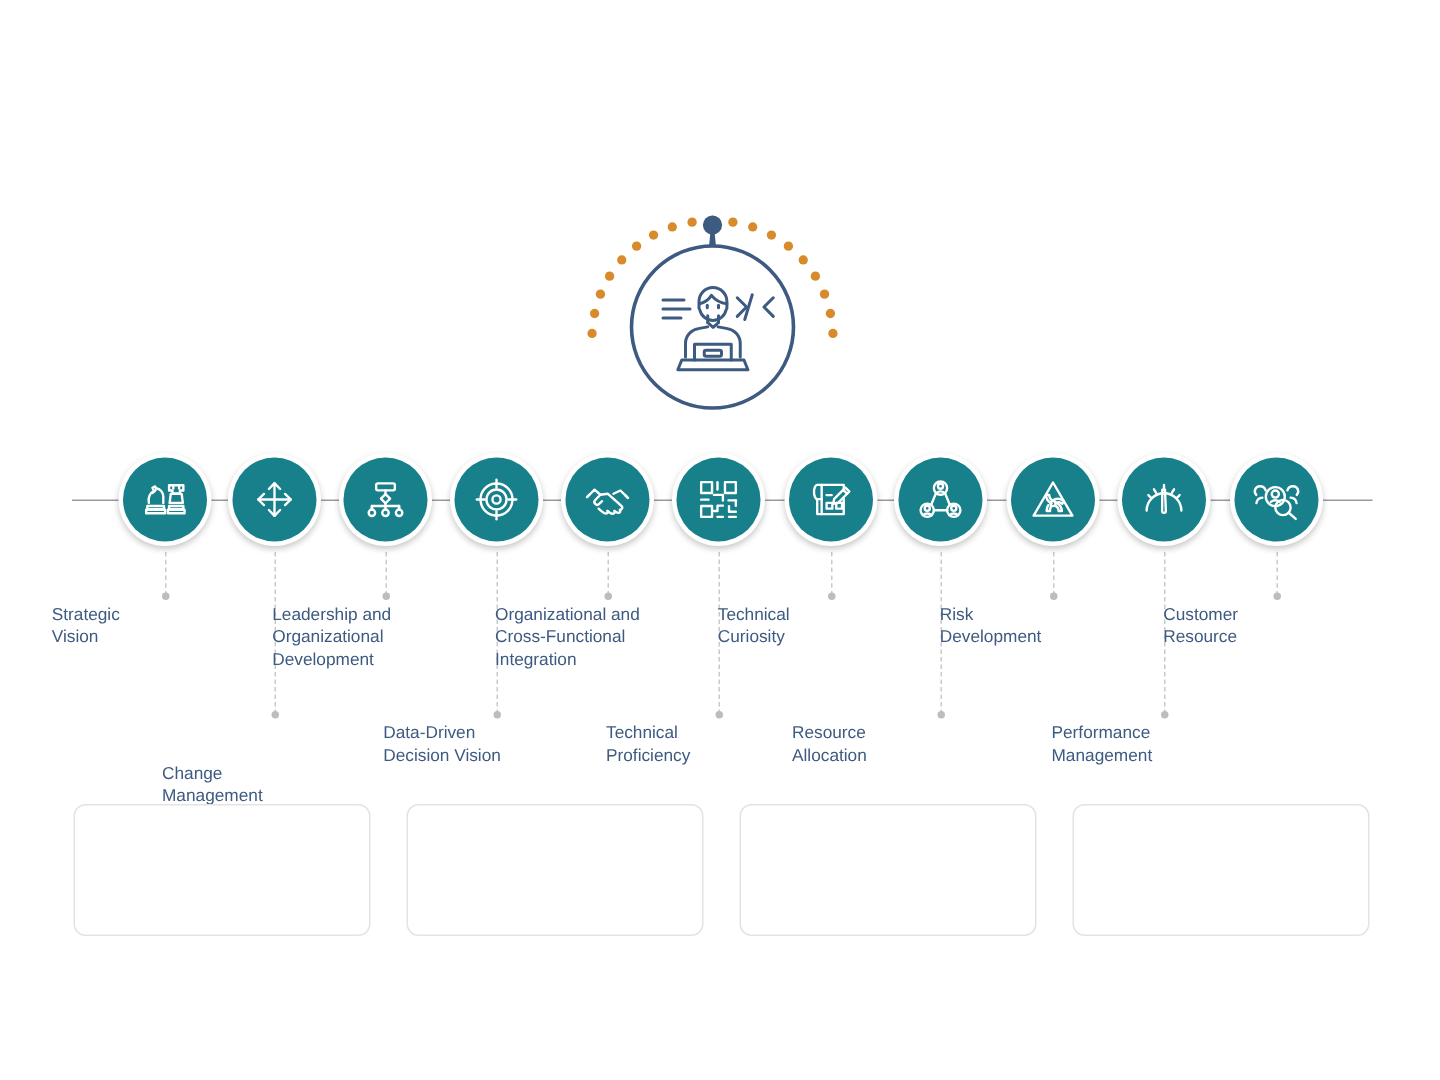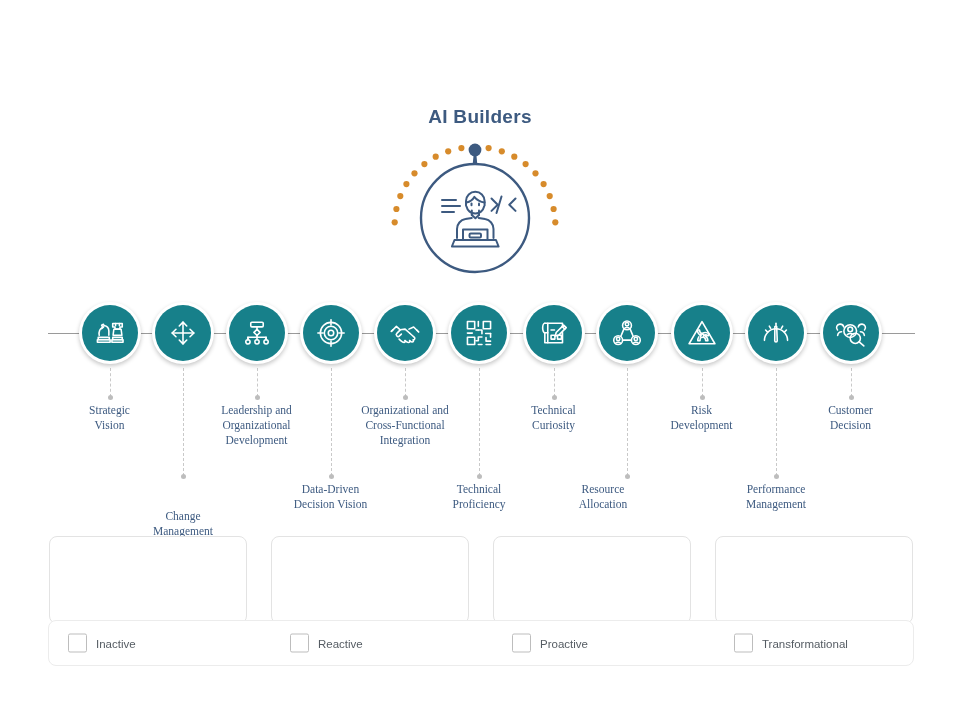--- a/index.html
+++ b/index.html
@@ -49,24 +49,23 @@
     position:absolute;width:0;border-left:1px dashed #c9c9c9;
   }
   .conn::after{
     content:"";position:absolute;left:-3px;width:5px;height:5px;
     border-radius:50%;background:#bdbdbd;
   }
   .conn.down::after{bottom:-3px;}
 
   
   .lbl{
-    position:absolute;text-align:center;
+    position:absolute;text-align:left;
     font-size:11.5px;line-height:15px;color:#3d5a80;
     white-space:pre-line;
-    font-family:Liberation Serif, serif;
   }
 
   
   .boxes{position:absolute;left:0;top:536px;width:960px;height:90px;}
   .box{
     position:absolute;top:0;height:86px;
     border:1px solid #e3e3e3;border-radius:8px;background:#fff;
   }
 
   
@@ -83,21 +82,20 @@
     width:17px;height:17px;border:1px solid #bdbdbd;border-radius:2px;background:#fff;
     flex:0 0 auto;
   }
   .legtext{font-size:11.5px;color:#555c63;}
 </style>
 </head>
 <body>
 
 <div id="stage">
 
-  <div class="title">AI Builders</div>
 
   <div class="hero">
     <svg width="184" height="140" viewBox="0 0 184 140" xmlns="http://www.w3.org/2000/svg">
       <g fill="#d78b2b">
         <circle cx="92" cy="11" r="3.1"></circle>
         <circle cx="78.4" cy="12.1" r="3.1"></circle>
           <circle cx="105.6" cy="12.1" r="3.1"></circle>
         <circle cx="65.2" cy="15.3" r="3.1"></circle>
           <circle cx="118.8" cy="15.3" r="3.1"></circle>
         <circle cx="52.7" cy="20.7" r="3.1"></circle>
@@ -362,42 +360,24 @@
     <path d="M3.2 17.1 a3.8 3.8 0 0 1 3.5 -3.2"></path>
     <path d="M21.4 9.6 a3.4 3.4 0 0 1 3.3 -2.4 3 3 0 0 1 2.2 5.1"></path>
     <path d="M26.8 17.1 a3.8 3.8 0 0 0 -3.5 -3.2"></path>
     <circle cx="18.8" cy="19.7" r="4.5"></circle>
     <line x1="22.2" y1="22.8" x2="26.3" y2="26.4"></line>
             </g>
           </svg>
         </div>
       </div>
       <div class="lbl" style="left: 775.5px; top: 403px; width: 150px; color: rgb(61, 90, 128);">Customer
-Decision</div>
+Resource</div>
     </div>
 
   <div class="boxes" id="boxes-layer">
       <div class="box" style="left: 49px; width: 196px;"></div>
       <div class="box" style="left: 271px; width: 196px;"></div>
       <div class="box" style="left: 493px; width: 196px;"></div>
       <div class="box" style="left: 715px; width: 196px;"></div>
     </div>
 
-  <div class="legendbar" id="legend-bar">
-      <div class="legitem" style="left: 19px;">
-        <span class="legbox"></span>
-        <span class="legtext">Inactive</span>
-      </div>
-      <div class="legitem" style="left: 241px;">
-        <span class="legbox"></span>
-        <span class="legtext">Reactive</span>
-      </div>
-      <div class="legitem" style="left: 463px;">
-        <span class="legbox"></span>
-        <span class="legtext">Proactive</span>
-      </div>
-      <div class="legitem" style="left: 685px;">
-        <span class="legbox"></span>
-        <span class="legtext">Transformational</span>
-      </div>
-    </div>
 
 </div>
 
 </body></html>

